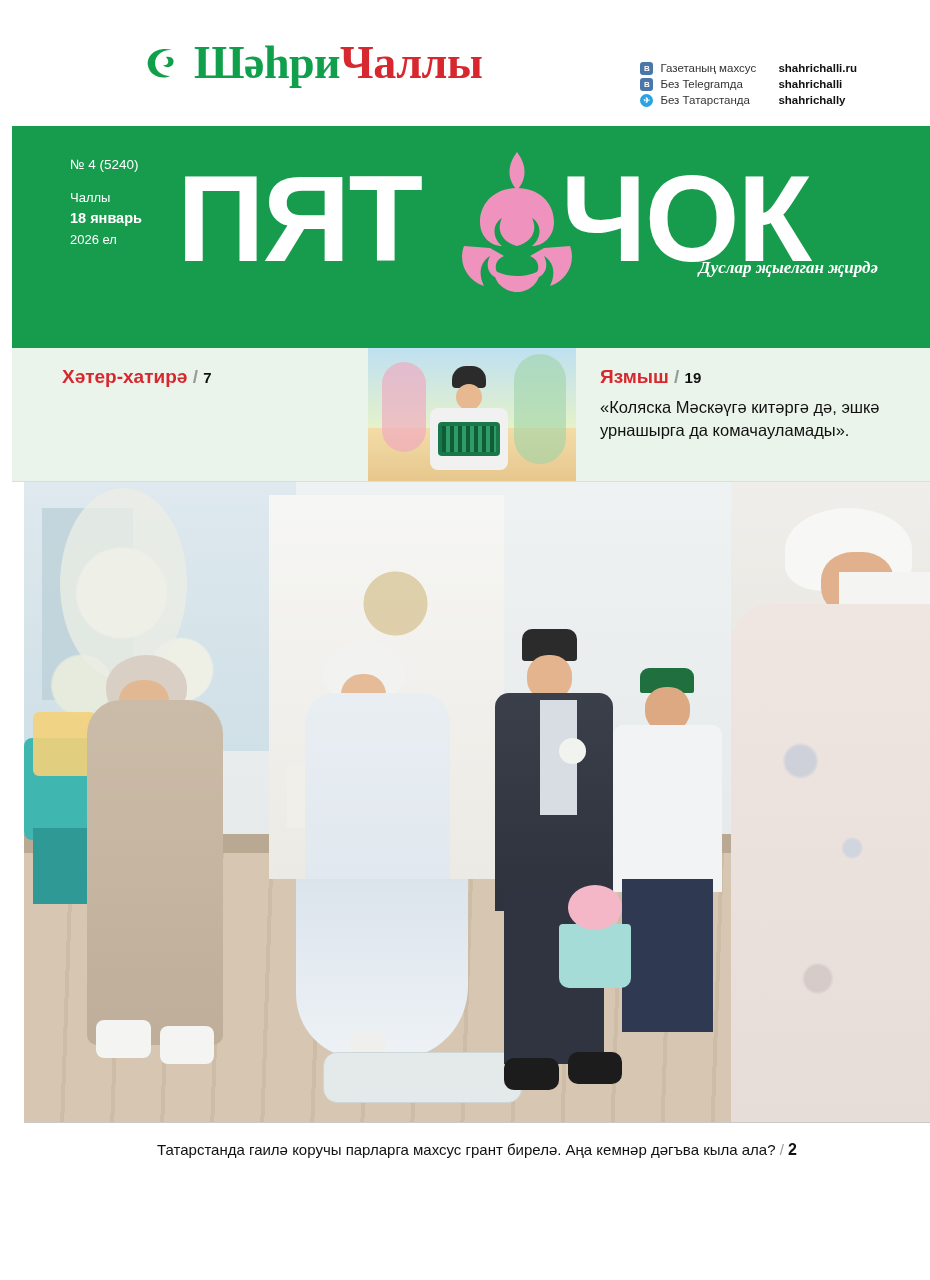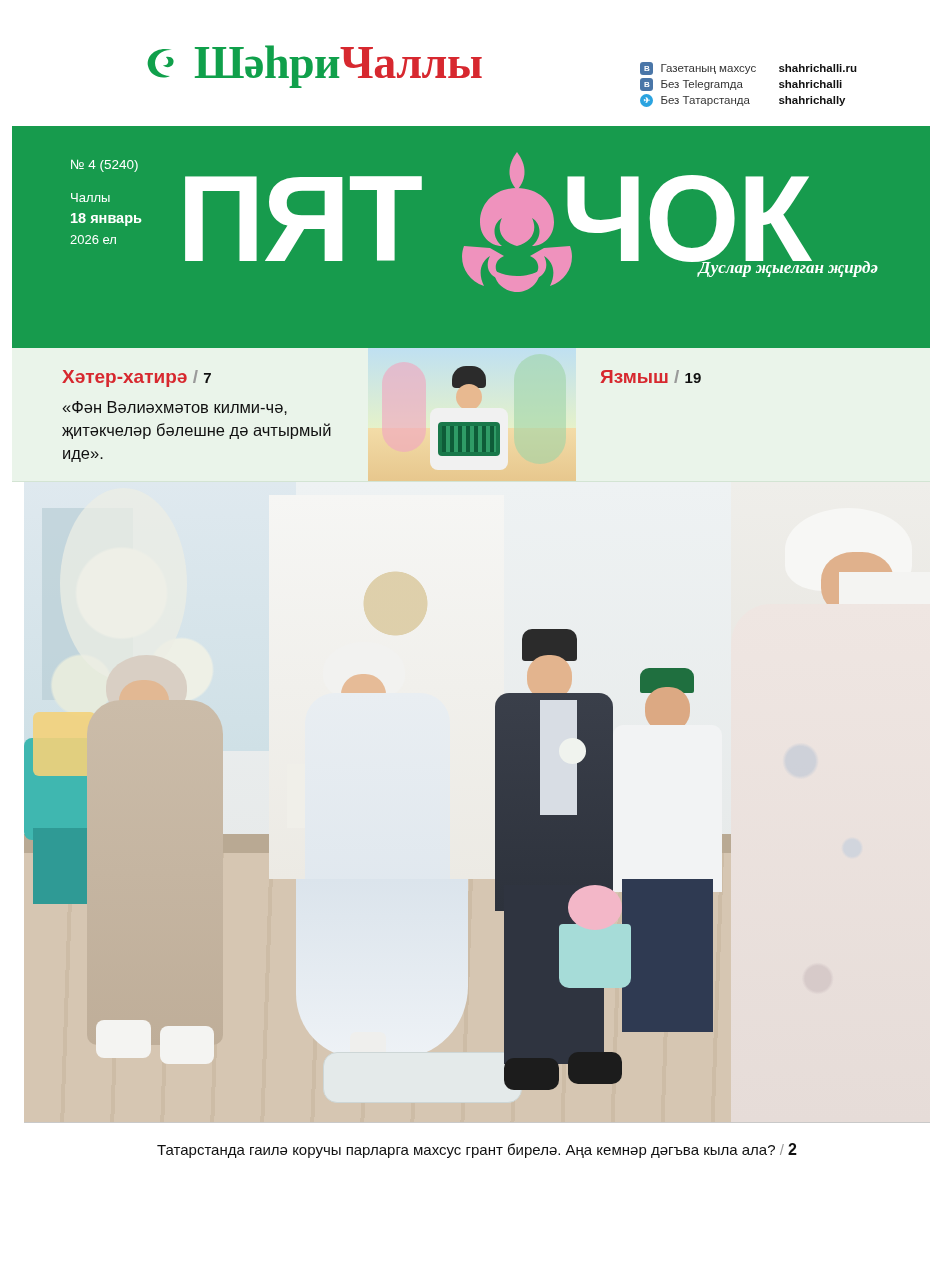--- a/index.html
+++ b/index.html
@@ -267,21 +267,20 @@
     <div class="slogan">Дуслар җыелган җирдә</div>
   </div>
 
   <div class="teasers">
     <div class="teaser">
       <div class="teaser-head">
         <span>Хәтер-хатирә</span>
         <span class="slash">/</span>
         <span class="pg">7</span>
       </div>
-      <div class="teaser-body">«Фән Вәлиәхмәтов килми-чә, җитәкчеләр бәлешне дә ачтырмый иде».</div>
     </div>
 
     <div class="teaser-photo">
       <div class="tp-stage">
         <div class="tp-band" style="top:0;height:62%;background:linear-gradient(180deg,#bfe0f2,#e6f2c9)"></div>
         <div class="tp-band" style="bottom:0;height:40%;background:linear-gradient(180deg,#f3dca8,#e7c78d)"></div>
         <div style="position:absolute;left:14px;top:14px;width:44px;height:90px;background:#f0a7c0;border-radius:22px;opacity:.65"></div>
         <div style="position:absolute;right:10px;top:6px;width:52px;height:110px;background:#9fd3a6;border-radius:26px;opacity:.6"></div>
         <div style="position:absolute;left:84px;top:18px;width:34px;height:22px;background:#2b2b2b;border-radius:14px 14px 4px 4px"></div>
         <div style="position:absolute;left:88px;top:36px;width:26px;height:26px;background:#e8b990;border-radius:50%"></div>
@@ -290,20 +289,21 @@
         <div style="position:absolute;left:74px;top:78px;width:54px;height:26px;background:repeating-linear-gradient(90deg,#0e5c38 0 4px,#2f9b66 4px 8px)"></div>
       </div>
     </div>
 
     <div class="teaser right">
       <div class="teaser-head">
         <span>Язмыш</span>
         <span class="slash">/</span>
         <span class="pg">19</span>
       </div>
+      <div class="teaser-body">«Коляска Мәскәүгә китәргә дә, эшкә урнашырга да комачауламады».</div>
     </div>
   </div>
 
 
   <div class="photo">
 
     <div class="ph" style="left:0;top:0;width:100%;height:58%;background:linear-gradient(180deg,#eef2f3,#e7eaea)"></div>
     <div class="ph" style="left:0;top:0;width:30%;height:42%;background:linear-gradient(180deg,#dfe9ef,#cfe0e6)"></div>
     <div class="ph" style="left:2%;top:4%;width:10%;height:30%;background:#b9cfd6;opacity:.7"></div>
     <div class="ph" style="left:0;bottom:0;width:100%;height:44%;background:repeating-linear-gradient(92deg,#d6c6b2 0 46px,#cdbca6 46px 50px)"></div>

